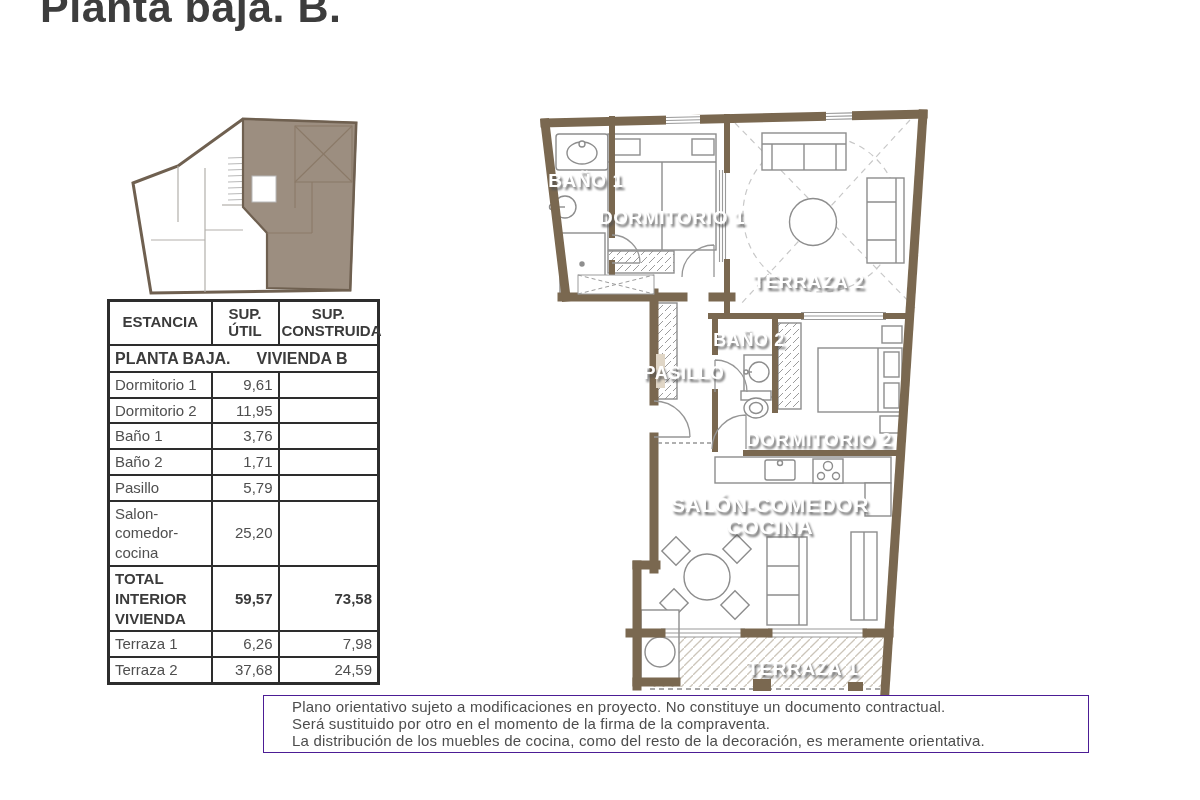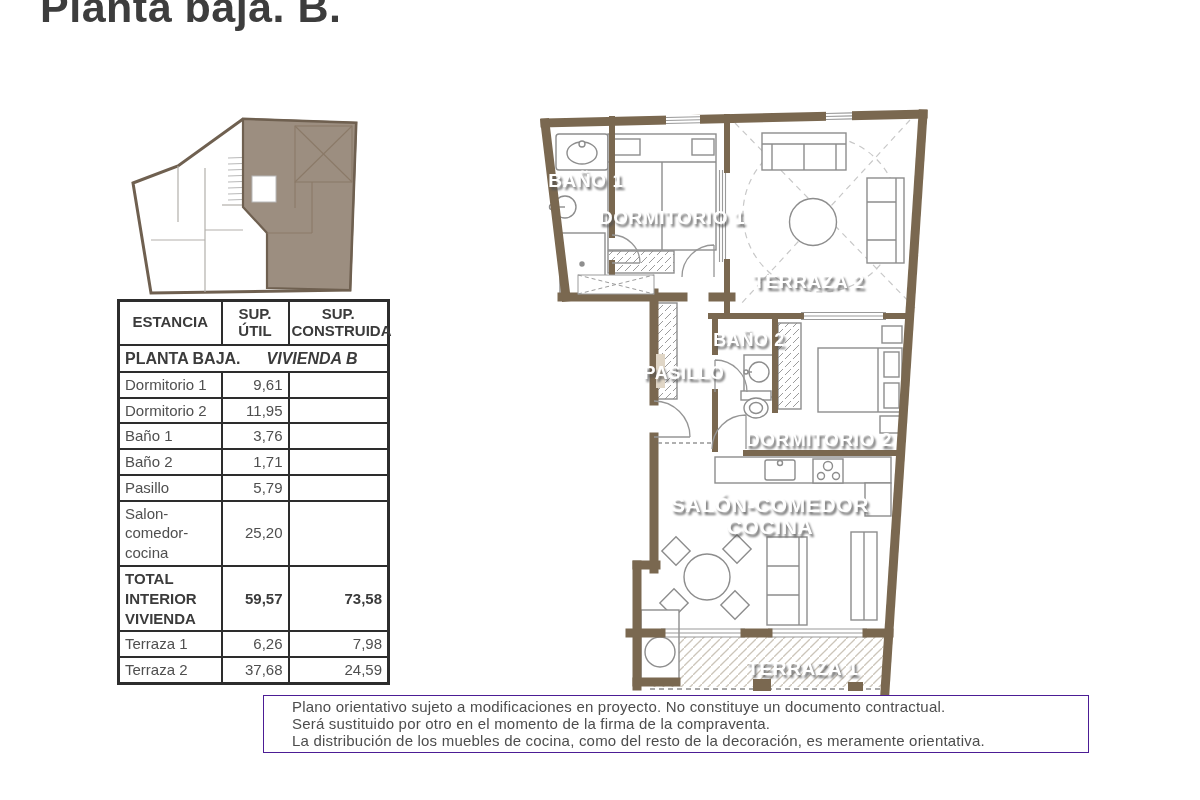--- a/index.html
+++ b/index.html
@@ -13,31 +13,31 @@
     font-size:43px;font-weight:bold;color:#3d3d3d;letter-spacing:0.5px;
     white-space:nowrap;
   }
   
   .keyplan{position:absolute;left:123px;top:93px;width:252px;height:208px;}
   .keyplan svg{width:100%;height:100%;}
   
   table.areas{
     position:absolute;left:107px;top:299px;width:270px;
     border-collapse:collapse;table-layout:fixed;
-    font-size:15px;color:#4f4f4f;margin-left:10px;
+    font-size:15px;color:#4f4f4f;
   }
   table.areas,table.areas td,table.areas th{border:2px solid #2d2d2d;}
   table.areas{border-width:3px;}
   table.areas th{
     font-weight:bold;text-align:center;color:#3b3b3b;
     padding:4px 2px;line-height:1.12;font-size:15px;vertical-align:middle;
   }
   table.areas td{padding:2px 5px;line-height:1.32;vertical-align:middle;}
   td.section-cell{font-weight:bold;color:#3b3b3b;font-size:16px;padding:2px 4px;}
-  td.section-cell .sec-right{margin-left:26px;font-style:italic;}
+  td.section-cell .sec-right{margin-left:26px;}
   td.num{text-align:right;}
   tr.total td{font-weight:bold;color:#3b3b3b;}
   
   .plan{position:absolute;left:525px;top:100px;width:420px;height:610px;}
   .plan svg{width:100%;height:100%;}
   .room-label{
     font-family:"Liberation Sans",sans-serif;font-weight:bold;fill:#ffffff;
     letter-spacing:0.6px;
     filter:drop-shadow(2.5px 3.5px 1.2px rgba(82,82,82,0.78));
   }

